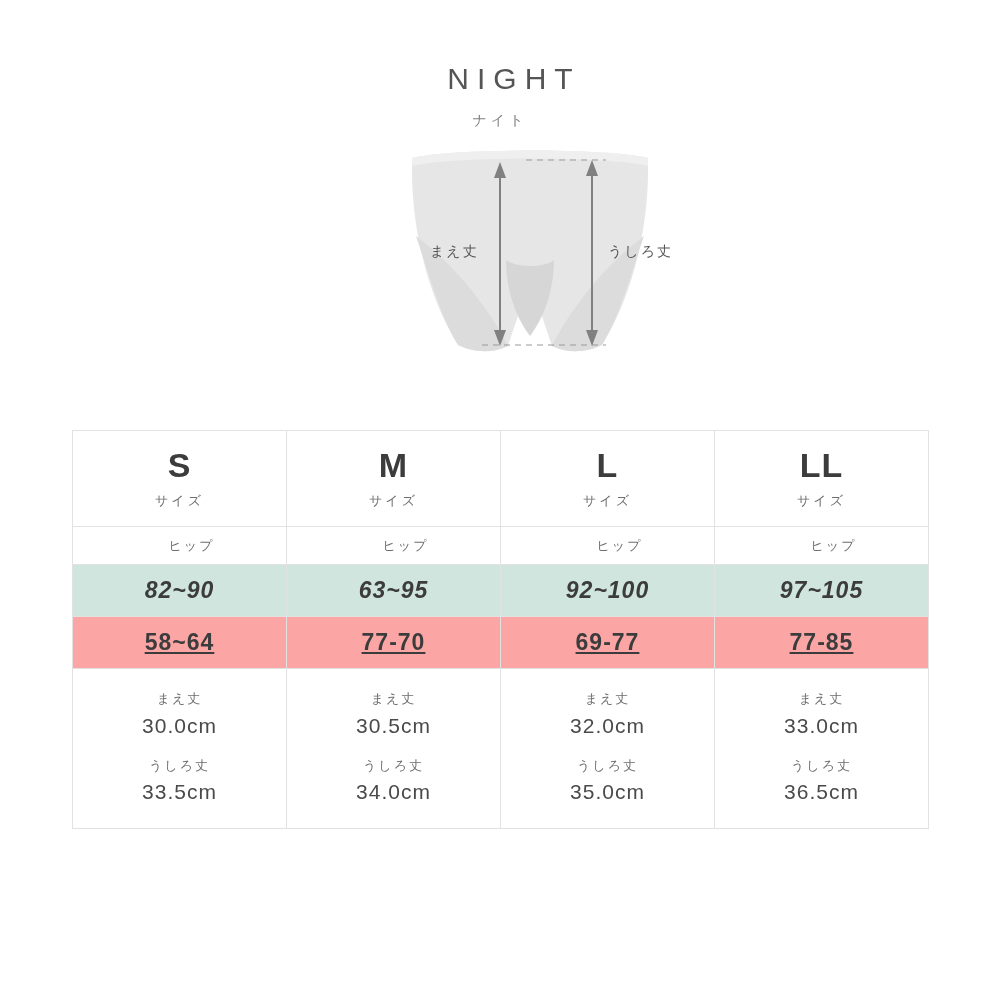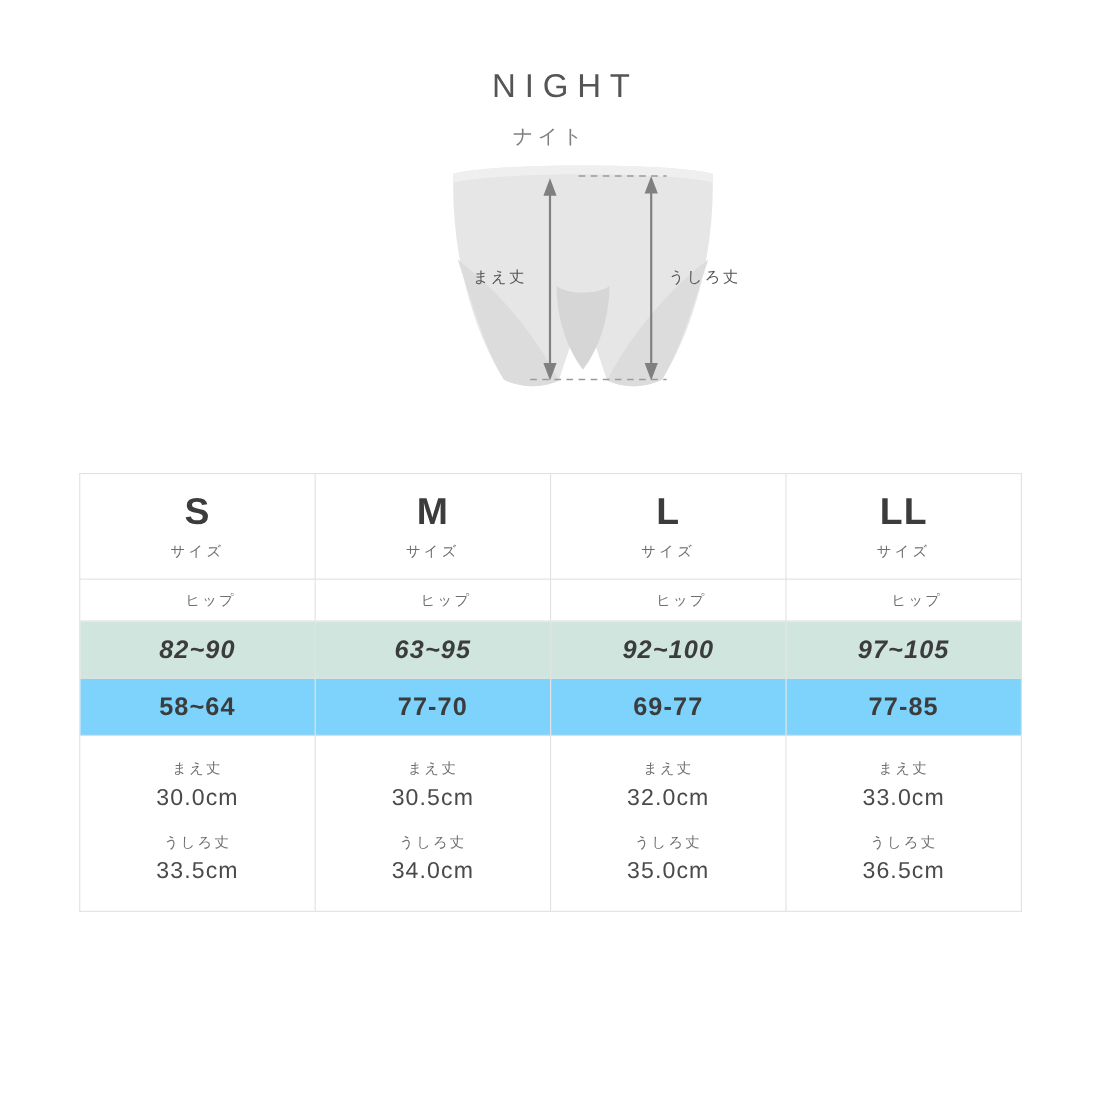--- a/index.html
+++ b/index.html
@@ -24,21 +24,21 @@
   }
   .title-main {
     font-size: 30px;
     letter-spacing: 8px;
     font-weight: 400;
     color: #555555;
     margin: 0;
     padding-left: 28px;
   }
   .title-sub {
-    font-size: 18px;
+    font-size: 14px;
     letter-spacing: 4px;
     color: #808080;
     margin-top: 16px;
   }
 
   
   .illus {
     position: absolute;
     top: 140px; left: 330px;
     width: 400px; height: 250px;
@@ -87,21 +87,21 @@
   .row-value td {
     height: 52px;
     font-size: 23px;
     font-weight: bold;
     color: #3c3c3c;
     letter-spacing: 1px;
   }
   .hip-label td { background: #ffffff; padding-left: 24px; }
   .hip-value td { background: #cfe5de; font-style: italic; }
   .waist-label td { background: #ffffff; }
-  .waist-value td { background: #7dd3fc; }
+  .waist-value td { background: #fca5a5; text-decoration: underline; }
 
   .cell-lengths {
     height: 160px;
     padding: 18px 0 16px 0;
   }
   .len-label {
     font-size: 13px;
     color: #6e6e6e;
     letter-spacing: 2px;
     line-height: 1.6;

